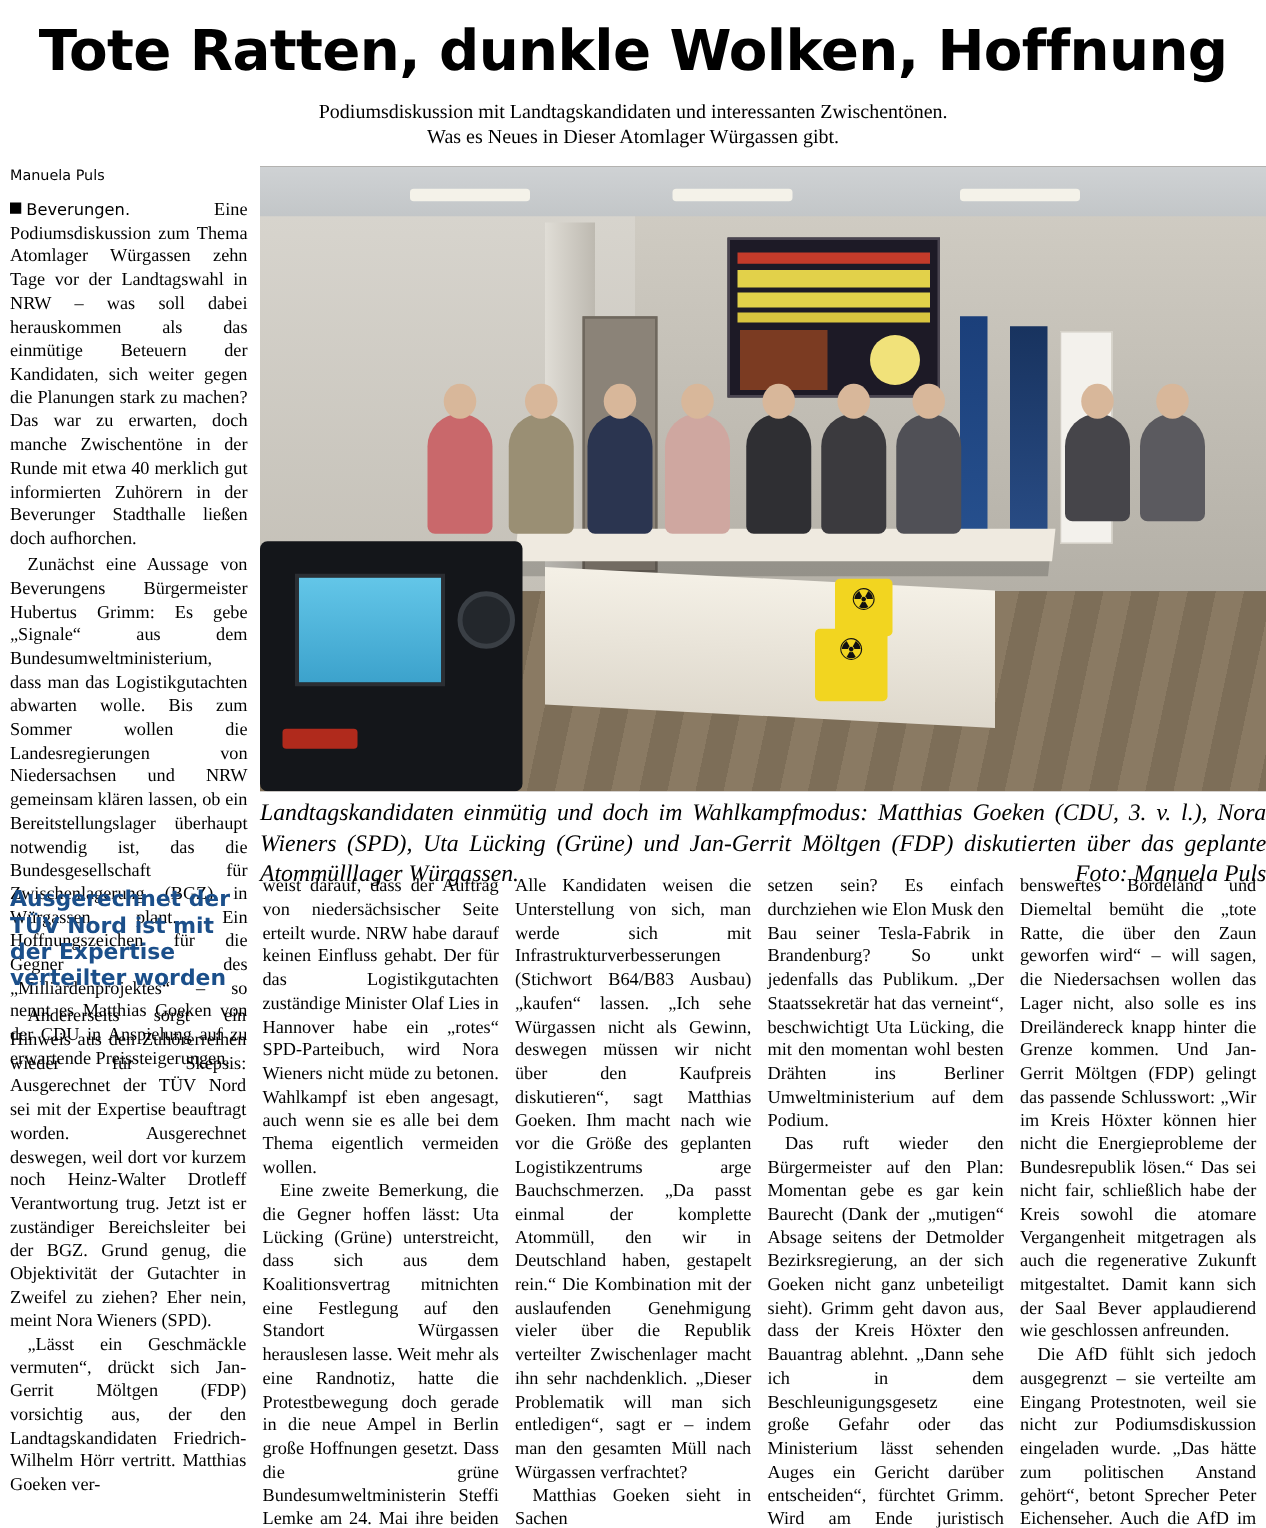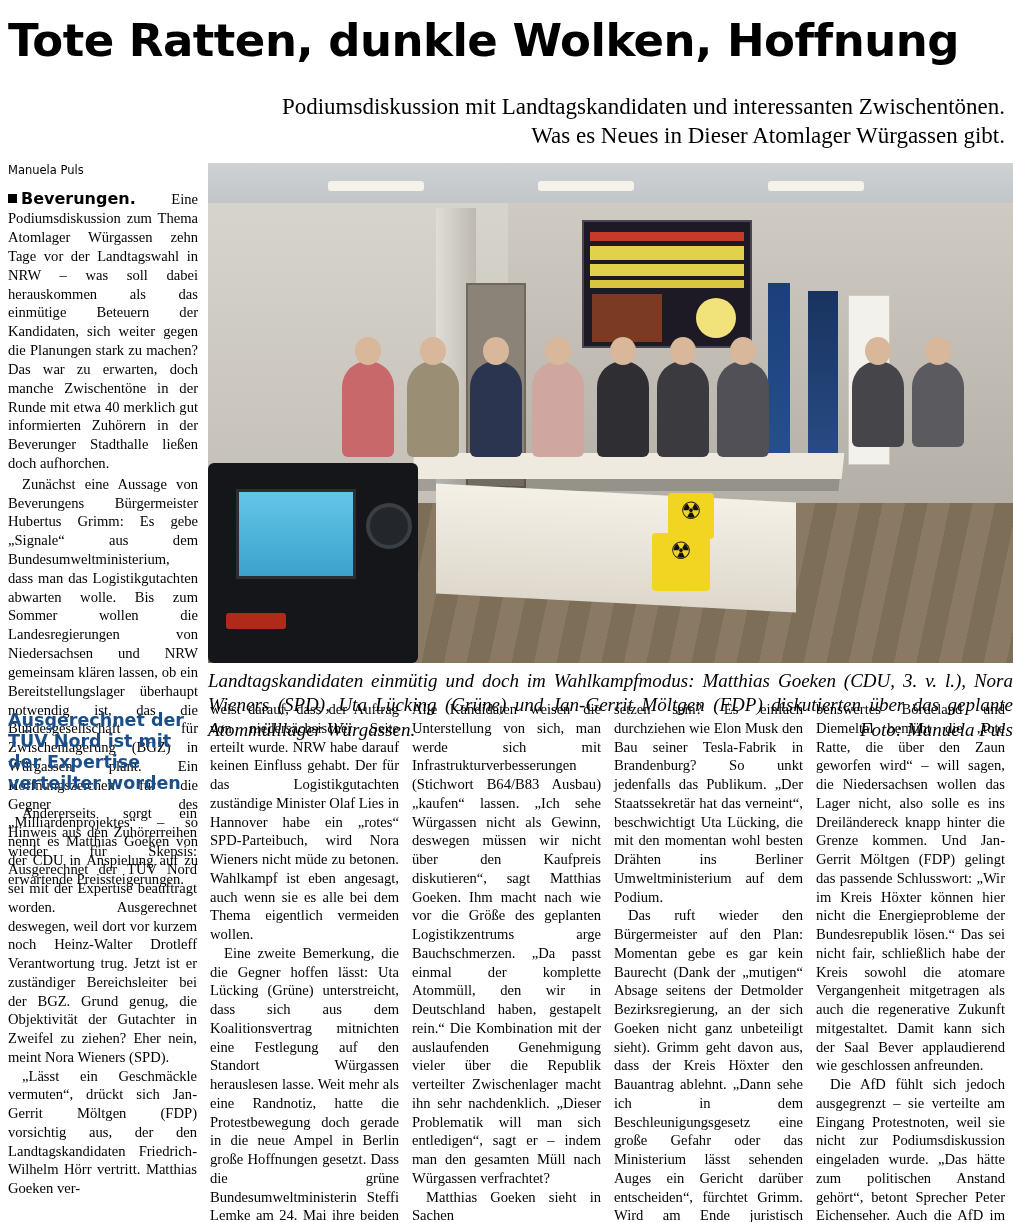--- a/index.html
+++ b/index.html
@@ -18,31 +18,31 @@
     height: 1222px;
     padding: 10px 8px 0 8px;
   }
 
   
   .headline {
     font-family: "DejaVu Sans", sans-serif;
     font-weight: bold;
     font-size: 45px;
     line-height: 1.02;
-    text-align: left;
+    text-align: center;
     letter-spacing: -0.5px;
     margin: 8px 0 0 0;
     white-space: nowrap;
   }
   .subhead {
     font-family: "Liberation Serif", serif;
-    font-size: 23px;
-    text-align: right;
+    font-size: 16px;
+    text-align: center;
     line-height: 1.28;
-    margin-top: 28px;
+    margin-top: 16px;
   }
   .subhead div { white-space: nowrap; }
 
   
   .top-area {
     position: relative;
     margin-top: 12px;
     height: 560px;
   }
   .left-col {
@@ -68,22 +68,22 @@
     display: inline-block;
     width: 9px;
     height: 9px;
     background: #000;
     margin-right: 4px;
     position: relative;
     top: -1px;
   }
   .lead-text b {
     font-family: "DejaVu Sans", sans-serif;
-    font-size: 16px;
-    font-weight: bold;
+    font-size: 13px;
+    font-weight: normal;
   }
 
   .photo-wrap {
     position: absolute;
     left: 200px;
     top: 0;
     width: 805px;
   }
   .photo {
     position: relative;

